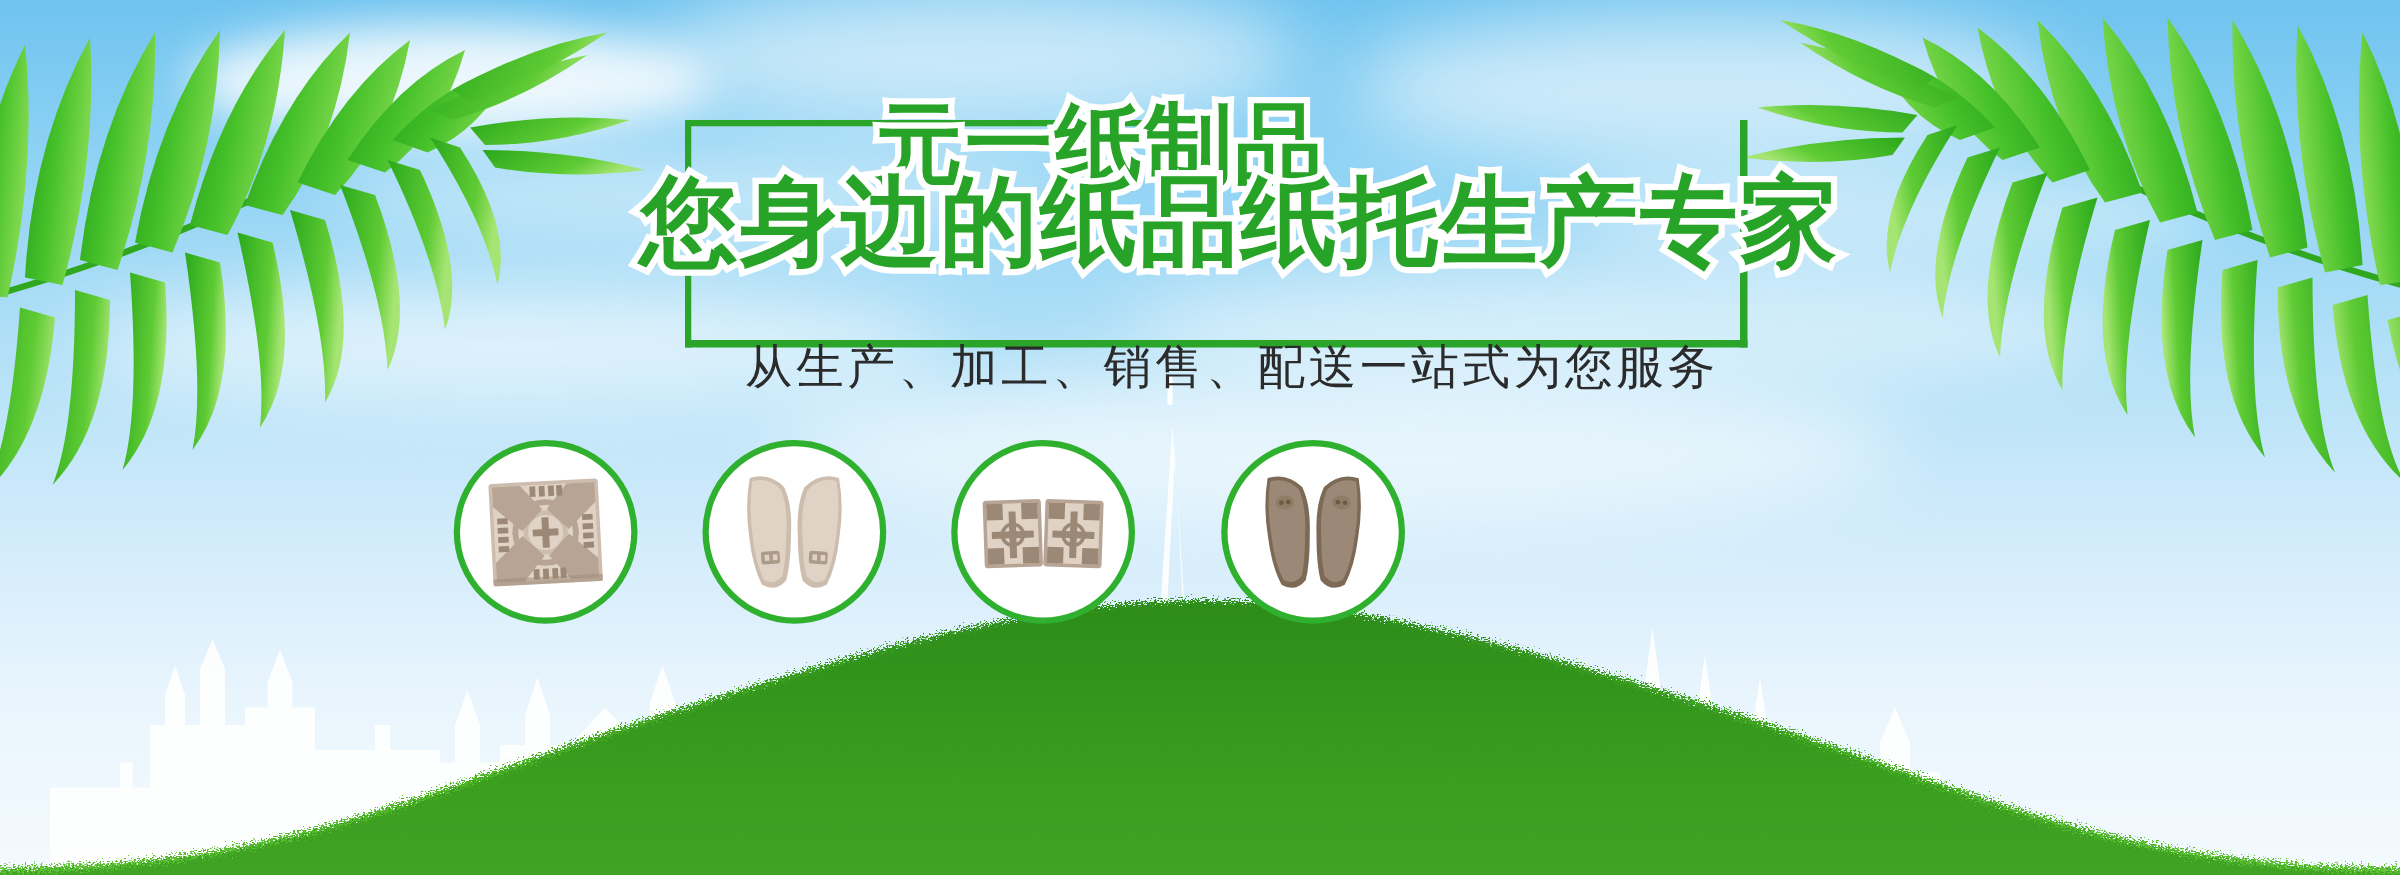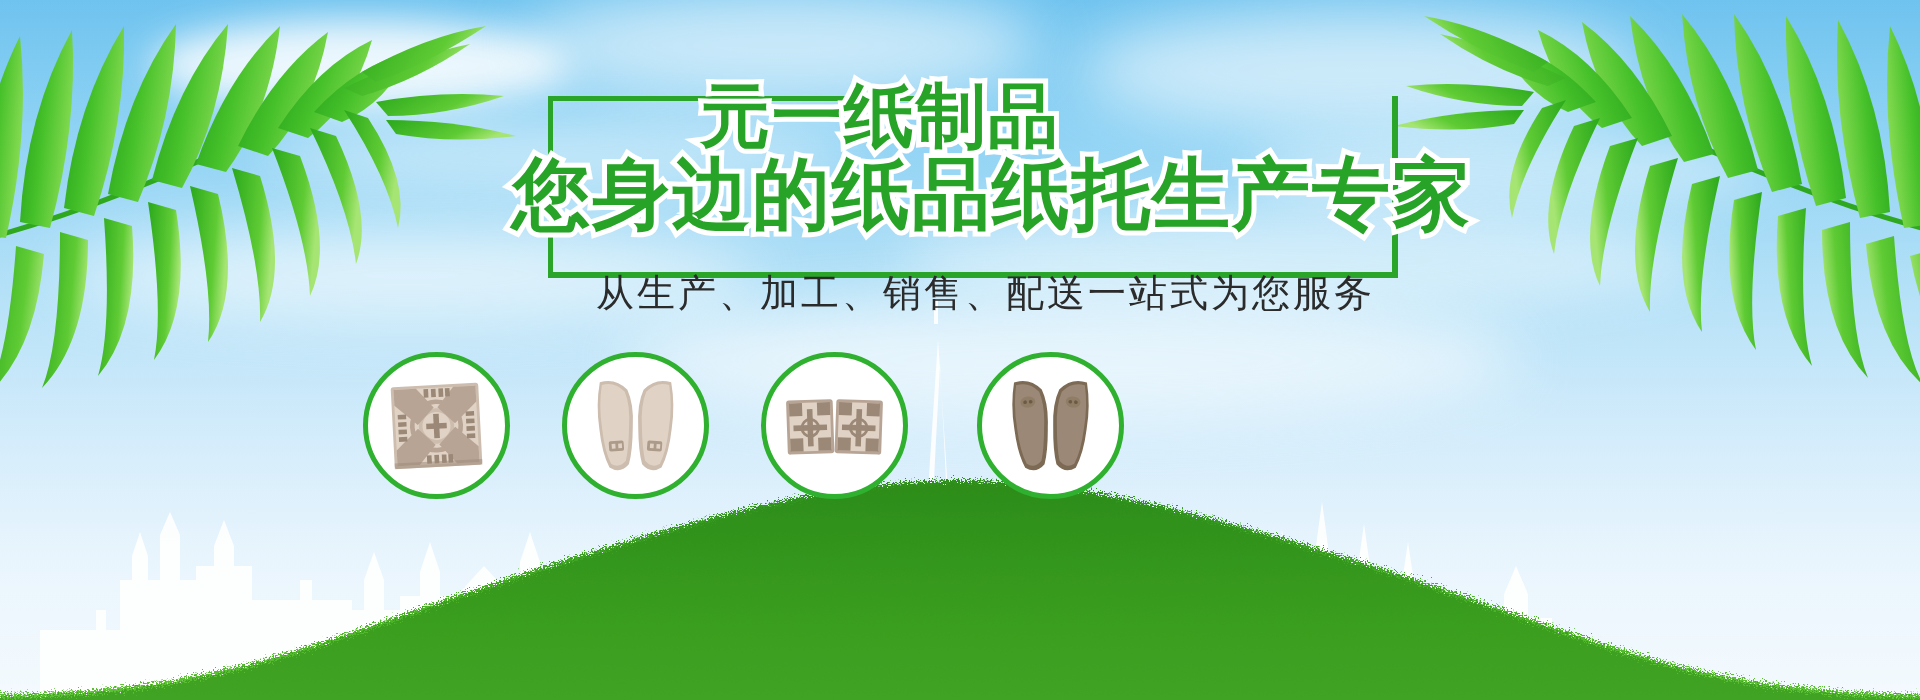--- a/index.html
+++ b/index.html
@@ -54,21 +54,21 @@
     white-space:nowrap;
     -webkit-text-stroke:10px #ffffff;
     paint-order:stroke fill;
     text-shadow:0 0 1px #fff;
   }
   .title-1{
     left:152px;top:-16px;
     font-size:70px;line-height:74px;font-family:Liberation Serif, serif;
   }
   .title-2{
-    left:-36px;top:56px;
+    left:-36px;top:40px;
     font-size:78px;line-height:84px;
   }
 
   .subtitle{
     position:absolute;left:596px;top:270px;
     font-family:"DejaVu Sans","Liberation Sans",sans-serif;
     font-size:38px;line-height:46px;
     color:#2b2b2b;letter-spacing:3px;white-space:nowrap;
   }
 

